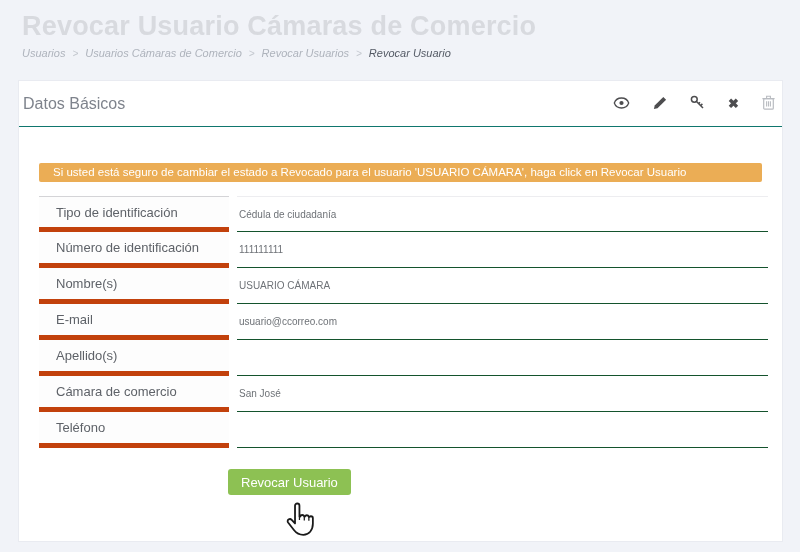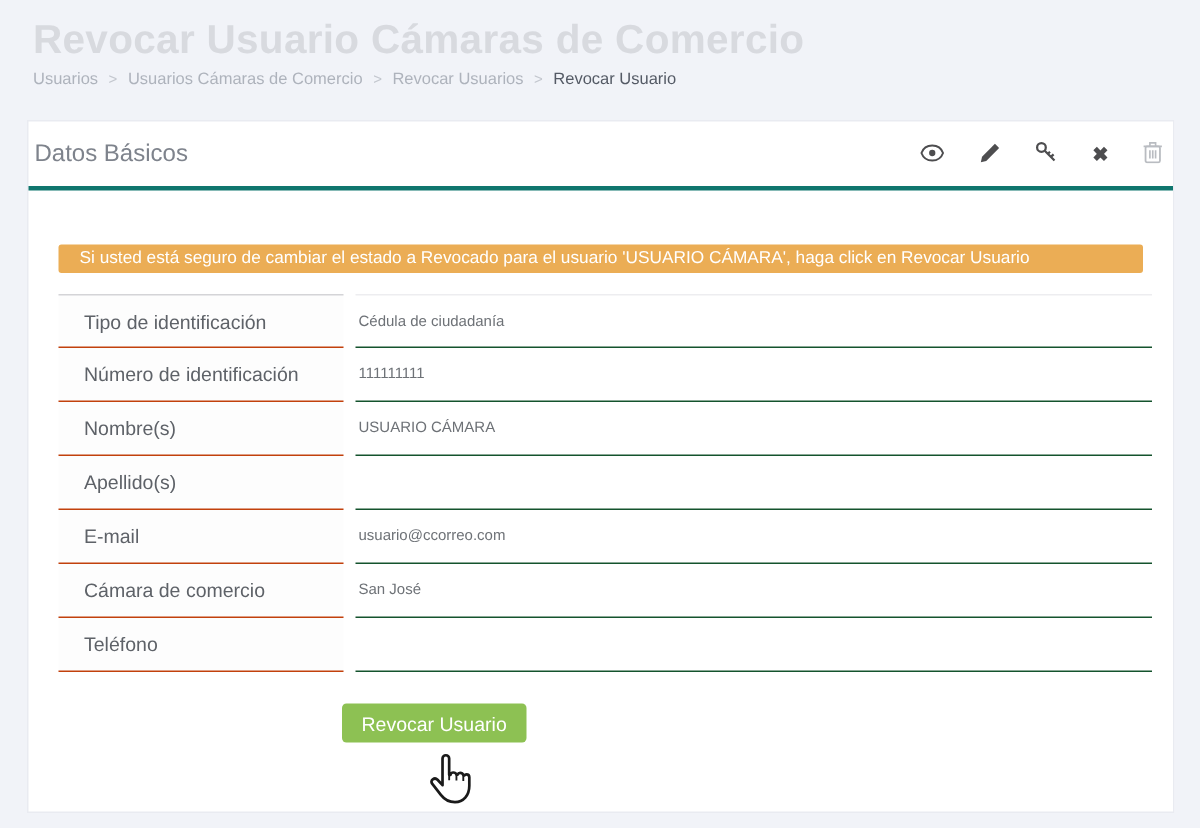--- a/index.html
+++ b/index.html
@@ -11,36 +11,36 @@
     position:relative; overflow:hidden;
   }
   
   .page-header { padding:10px 22px 0 22px; }
   .page-title {
     margin:0; font-size:27px; font-weight:700; letter-spacing:0.2px;
     color:#D8DADF; line-height:32px;
   }
   .breadcrumb {
     margin-top:5px; font-size:11px; color:#AEB3BC;
-    display:flex; align-items:flex-end; gap:7px;
+    display:flex; align-items:flex-end; gap:7px;font-style:italic;
   }
   .crumb { color:#AEB3BC; cursor:default; }
   .crumb.active { color:#545A65; font-weight:400; }
   .crumb-sep { color:#C3C7CE; font-size:10px; }
   
   .card {
     margin:21px 17px 0 18px;
     background:#FFFFFF;
     border:1px solid #E9EBF1;
     height:462px;
   }
   .card-header {
     display:flex; justify-content:space-between; align-items:center;
     padding:12px 4px; height:46px;
-    border-bottom:3px solid #0f766e;
+    border-bottom:1px solid #0f766e;
   }
   .card-title { font-size:16px; color:#7E838C; font-weight:400; }
   .toolbar { display:flex; align-items:center; gap:17px; }
   .tool-btn {
     background:none; border:none; padding:2px 3px; cursor:pointer;
     display:flex; align-items:center; justify-content:center;
     font-size:13px; line-height:1;
   }
   .x-glyph { color:#4D4D4F; font-weight:bold; font-size:13px; }
   
@@ -49,21 +49,21 @@
     background:#EBAD55; color:#FFFFFF;
     font-size:11.5px; line-height:13px;
     padding:3px 14px; border-radius:2px;
   }
   
   .fields { margin:0 14px 0 20px; }
   .field-row { display:flex; height:36px; }
   .cell-label {
     width:190px; display:flex; align-items:center;
     padding-left:17px; font-size:13px; color:#5E6268;
-    border-bottom:1px solid #c2410c; background:#FDFDFD;
+    border-bottom:5px solid #c2410c; background:#FDFDFD;
   }
   .cell-value {
     flex:1; margin-left:8px; display:flex; align-items:center;
     padding-left:2px; font-size:10px; color:#6E7277;
     border-bottom:1px solid #14532d;
   }
   .field-row:first-child .cell-label { border-top:1px solid #D4D4D7; }
   .field-row:first-child .cell-value { border-top:1px solid #EDEDF0; }
   
   .action-wrap { margin-top:21px; padding-left:209px; }
@@ -145,26 +145,26 @@
     </div>
     <div class="field-row">
       <div class="cell-label">Número de identificación</div>
       <div class="cell-value">111111111</div>
     </div>
     <div class="field-row">
       <div class="cell-label">Nombre(s)</div>
       <div class="cell-value">USUARIO CÁMARA</div>
     </div>
     <div class="field-row">
+      <div class="cell-label">E-mail</div>
+      <div class="cell-value">usuario@ccorreo.com</div>
+    </div>
+    <div class="field-row">
       <div class="cell-label">Apellido(s)</div>
       <div class="cell-value"></div>
-    </div>
-    <div class="field-row">
-      <div class="cell-label">E-mail</div>
-      <div class="cell-value">usuario@ccorreo.com</div>
     </div>
     <div class="field-row">
       <div class="cell-label">Cámara de comercio</div>
       <div class="cell-value">San José</div>
     </div>
     <div class="field-row">
       <div class="cell-label">Teléfono</div>
       <div class="cell-value"></div>
     </div>
   </div>

